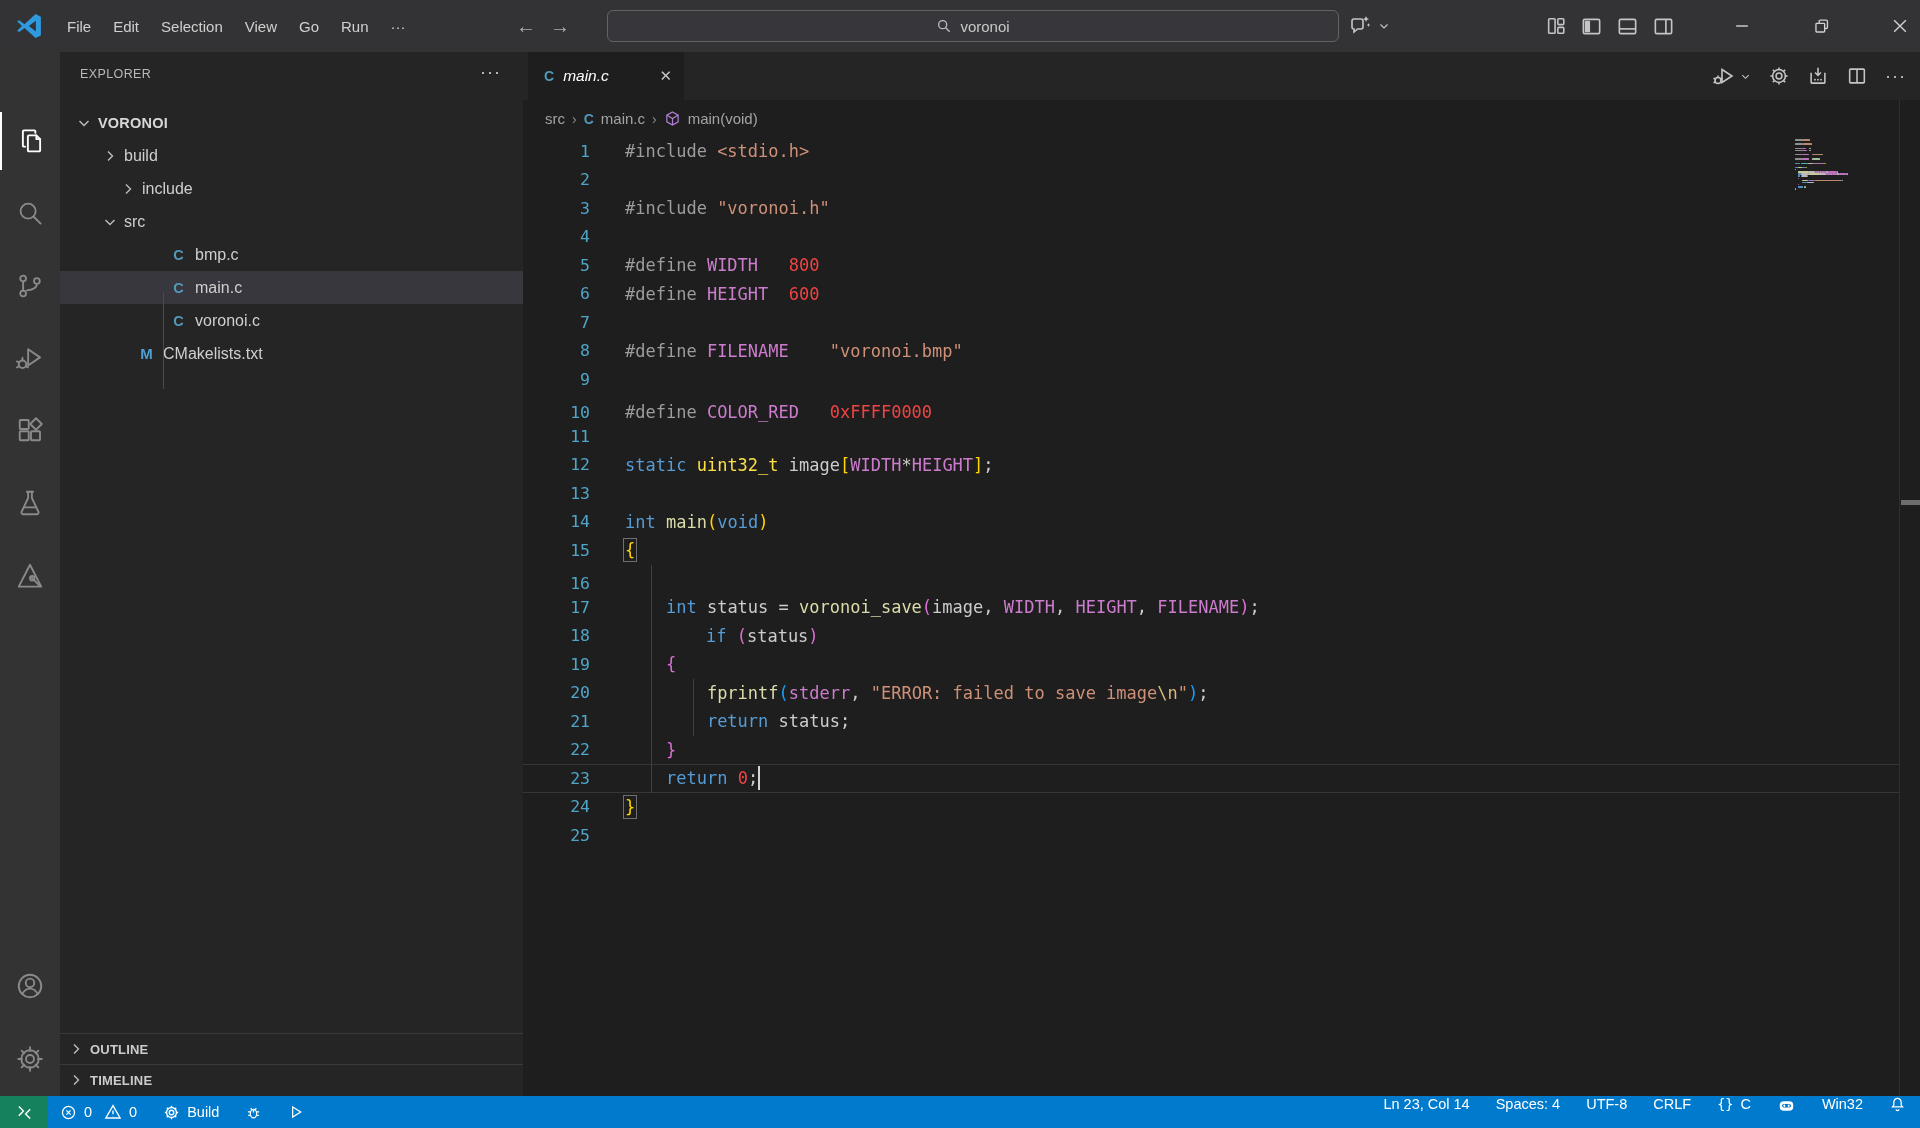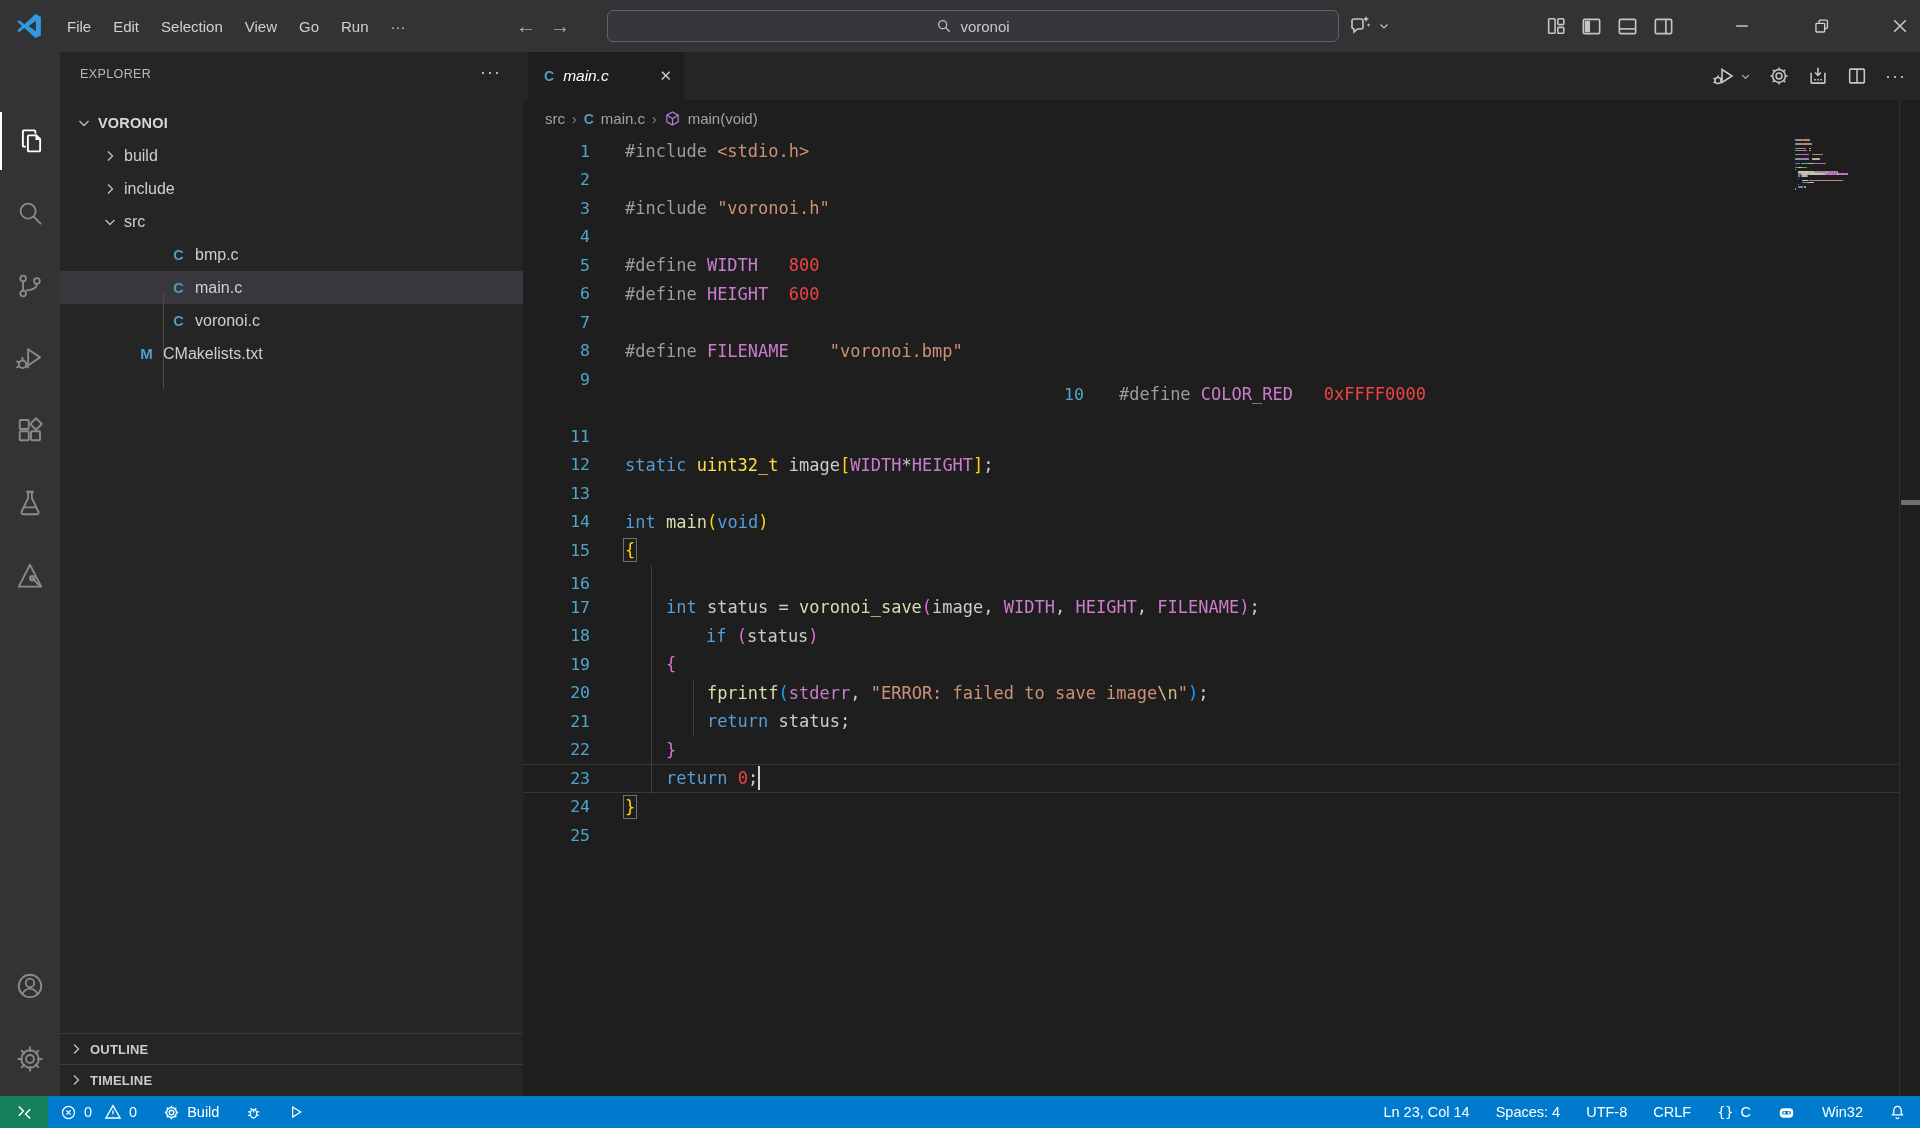--- a/index.html
+++ b/index.html
@@ -61,21 +61,21 @@
   #minimap{position:absolute;left:1272px;top:87px;width:90px;}
   .mm-row{height:2.15px;display:flex;}
   .mm-bar{height:1.5px;border-radius:.5px;opacity:.9;}
   #overview-strip{position:absolute;left:1376px;top:48px;width:21px;height:996px;border-left:1px solid #2f2f2f;}
   #overview-cursor{position:absolute;left:1378px;top:448px;width:19px;height:5px;background:#6e6e6e;}
   
   #statusbar{left:0;top:1096px;width:1920px;height:32px;background:#007acc;color:#ffffff;font-size:14.5px;}
   #remote{position:absolute;left:0;top:0;width:48px;height:32px;background:#16825d;display:flex;align-items:center;justify-content:center;}
   #sb-left{position:absolute;left:60px;top:0;height:32px;display:flex;align-items:center;gap:26px;}
   .sb-group{display:flex;align-items:center;gap:7px;}
-  #sb-right{position:absolute;right:14px;top:0;height:32px;display:flex;align-items:center;gap:26px;}
+  #sb-right{position:absolute;right:14px;top:0;height:32px;display:flex;align-items:flex-start;gap:26px;}
   .sb-item{display:flex;align-items:center;gap:7px;white-space:nowrap;}
 </style>
 </head>
 <body>
 
 <div class="abs" id="titlebar">
   <div class="abs" id="logo">
     <svg width="30" height="30" viewBox="0 0 24 24">
         <path fill="#2f9ae0" d="M17.2 2.4 8.4 10.5 4.2 7.3 2.5 8.2l3.9 3.8-3.9 3.8 1.7.9 4.2-3.2 8.8 8.1 4.3-2.1V4.5zm.3 5.3v8.6L11.9 12z"></path>
       </svg>
@@ -262,21 +262,21 @@
       </div>
       <div class="tree-row" style="top: 33px; padding-left: 42px; box-sizing: border-box;">
         <span class="tree-chevron">
           <svg width="16" height="16" viewBox="0 0 16 16" fill="none" stroke="currentColor" stroke-width="1.4">
             <path d="m6 3.5 4.5 4.5L6 12.5"></path>
           </svg>
         </span>
         <span style="width:6px"></span>
         <span class="tree-label ">build</span>
       </div>
-      <div class="tree-row" style="top: 66px; padding-left: 42px; box-sizing: border-box;">
+      <div class="tree-row" style="top: 66px; padding-left: 60px; box-sizing: border-box;">
         <span class="tree-chevron">
           <svg width="16" height="16" viewBox="0 0 16 16" fill="none" stroke="currentColor" stroke-width="1.4">
             <path d="m6 3.5 4.5 4.5L6 12.5"></path>
           </svg>
         </span>
         <span style="width:6px"></span>
         <span class="tree-label ">include</span>
       </div>
       <div class="tree-row" style="top: 99px; padding-left: 42px; box-sizing: border-box;">
         <span class="tree-chevron">
@@ -414,21 +414,21 @@
         <span class="ltext"></span>
       </div>
       <div class="code-line" style="top: 199.5px;">
         <span class="gutter">8</span>
         <span class="ltext"><span class="tk-pre">#define </span><span class="tk-mac">FILENAME</span><span class="tk-pln">    </span><span class="tk-str">"voronoi.bmp"</span></span>
       </div>
       <div class="code-line" style="top: 228px;">
         <span class="gutter">9</span>
         <span class="ltext"></span>
       </div>
-      <div class="code-line" style="top: 243px; justify-content: center;">
+      <div class="code-line" style="top: 261px;">
         <span class="gutter">10</span>
         <span class="ltext"><span class="tk-pre">#define </span><span class="tk-mac">COLOR_RED</span><span class="tk-pln">   </span><span class="tk-num">0xFFFF0000</span></span>
       </div>
       <div class="code-line" style="top: 285px;">
         <span class="gutter">11</span>
         <span class="ltext"></span>
       </div>
       <div class="code-line" style="top: 313.5px;">
         <span class="gutter">12</span>
         <span class="ltext"><span class="tk-kw">static</span><span class="tk-pln"> </span><span class="tk-typ">uint32_t</span><span class="tk-pln"> image</span><span class="tk-b1">[</span><span class="tk-mac">WIDTH</span><span class="tk-pln">*</span><span class="tk-mac">HEIGHT</span><span class="tk-b1">]</span><span class="tk-pln">;</span></span>

